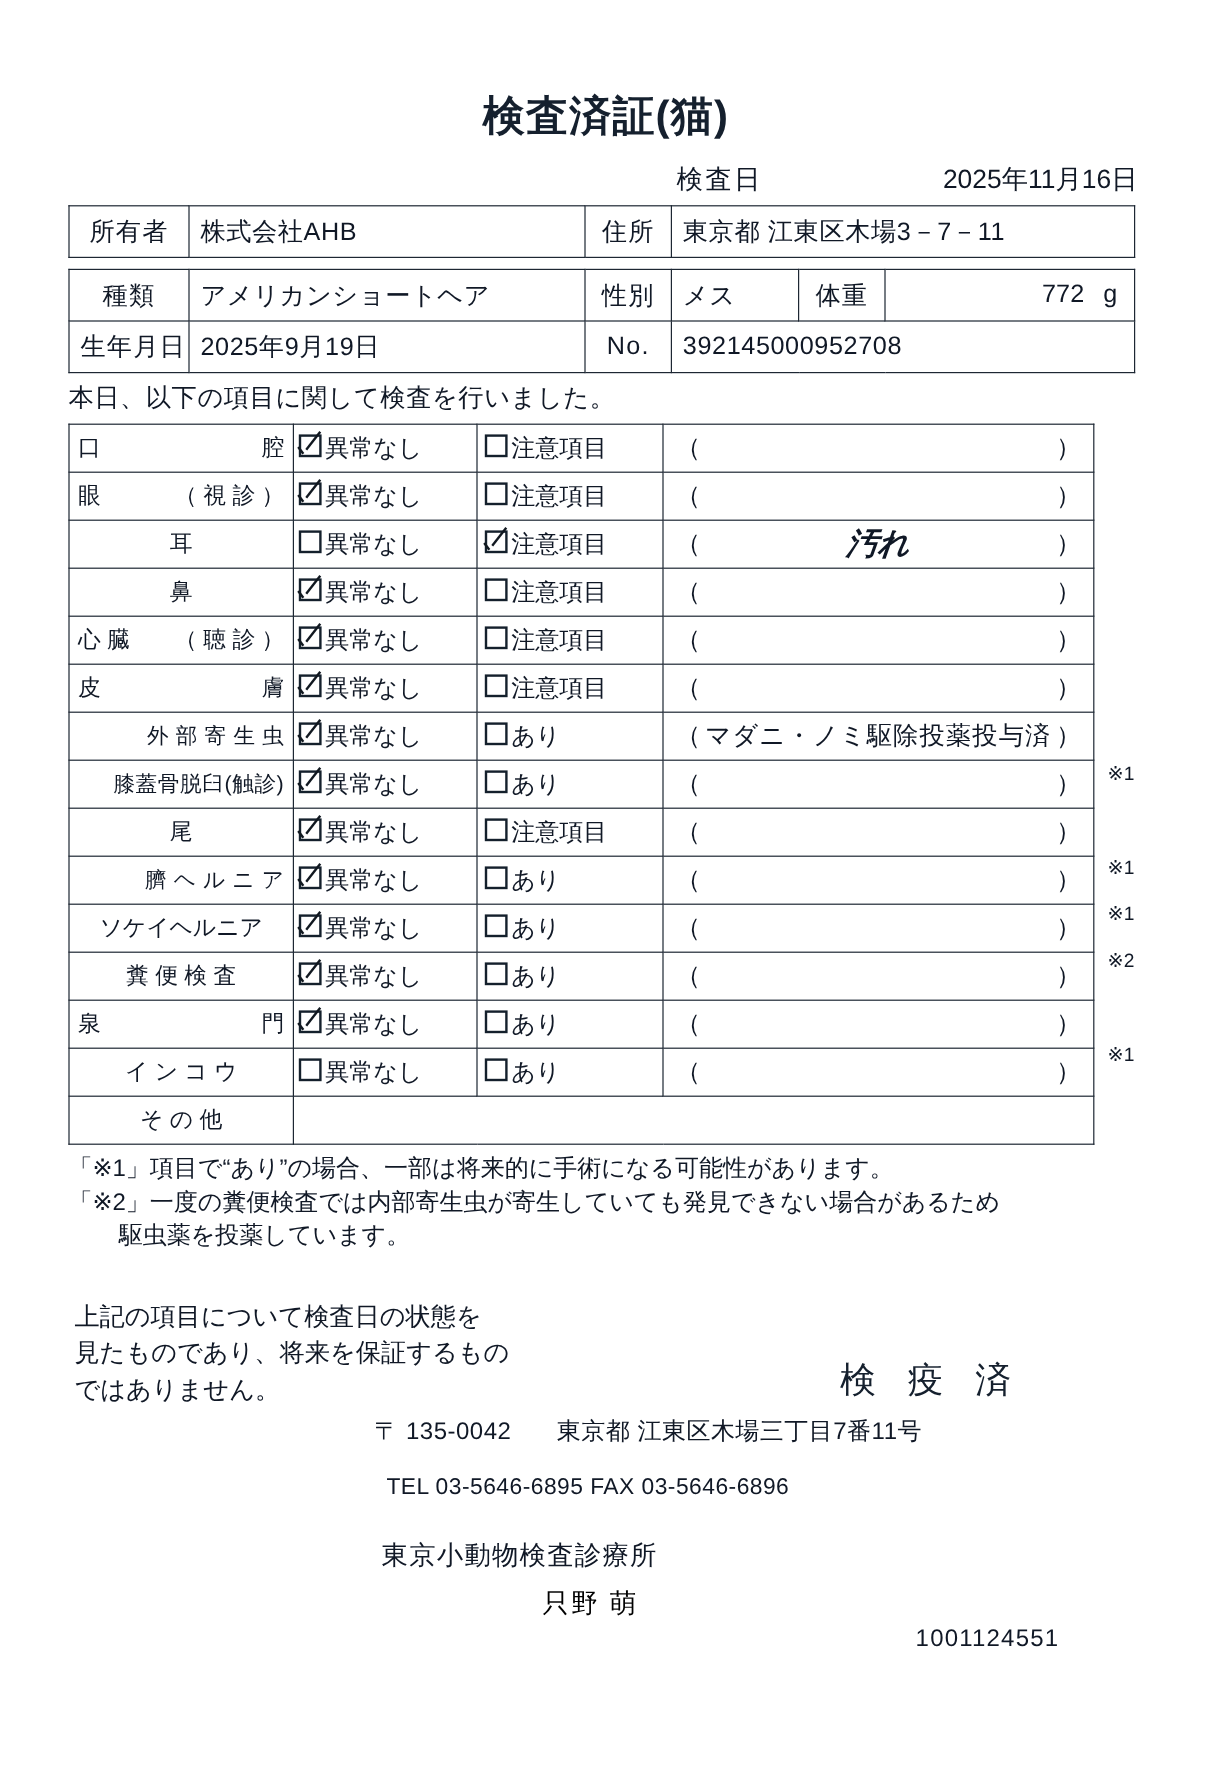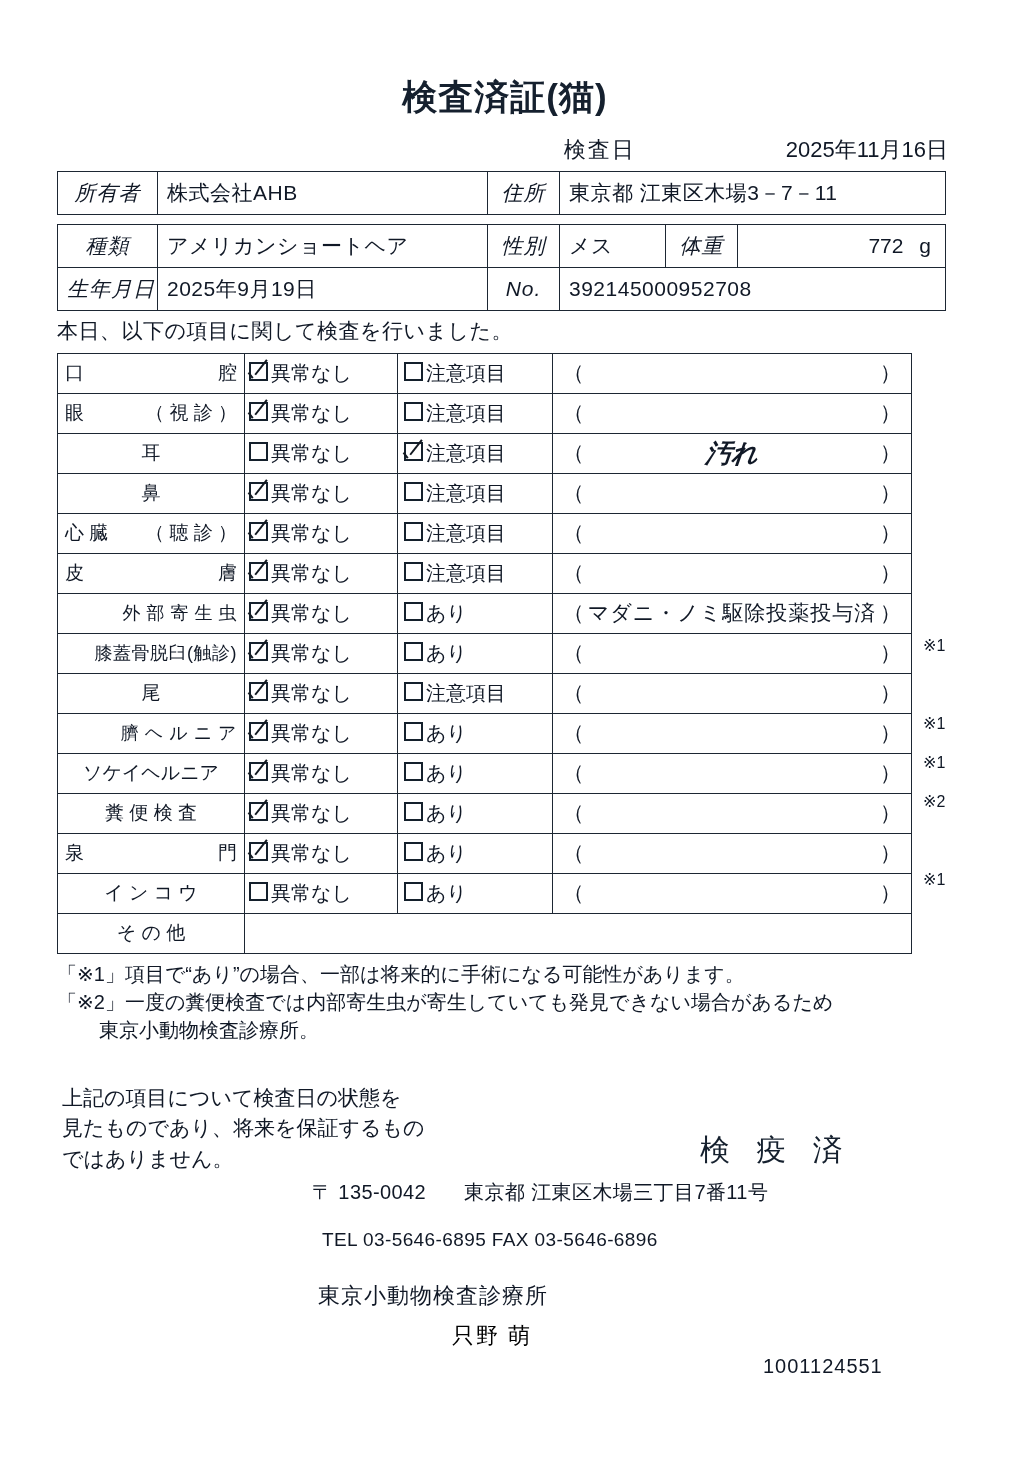--- a/index.html
+++ b/index.html
@@ -50,21 +50,20 @@
     font-size:21px;
     padding:0 9px;
     color:#101826;
     vertical-align:middle;
     white-space:nowrap;
     overflow:hidden;
   }
   .hdr-table td.klabel{
     text-align:center;
     letter-spacing:1px;
-    font-style:italic;
   }
   .hdr-table td.kval{letter-spacing:0.5px;}
   .hdr-table td.num-right{text-align:right;padding-right:14px;}
 
   
   .intro{
     margin:6px 0 8px 57px;
     font-size:21px;
     letter-spacing:0.5px;
     color:#101826;
@@ -522,21 +521,21 @@
         <div class="mark-cell">※2</div>
         <div class="mark-cell"></div>
         <div class="mark-cell">※1</div>
         <div class="mark-cell"></div>
       </div>
   </div>
 
   <div class="footnotes">
     <div>「※1」項目で“あり”の場合、一部は将来的に手術になる可能性があります。</div>
     <div>「※2」一度の糞便検査では内部寄生虫が寄生していても発見できない場合があるため</div>
-    <div class="indent">東京小動物検査診療所。</div>
+    <div class="indent">駆虫薬を投薬しています。</div>
   </div>
 
   <div class="bottom">
     <div class="disclaimer">
       <div>上記の項目について検査日の状態を</div>
       <div>見たものであり、将来を保証するもの</div>
       <div>ではありません。</div>
     </div>
     <div class="quarantine-stamp">検 疫 済</div>
     <div class="addr-line">

